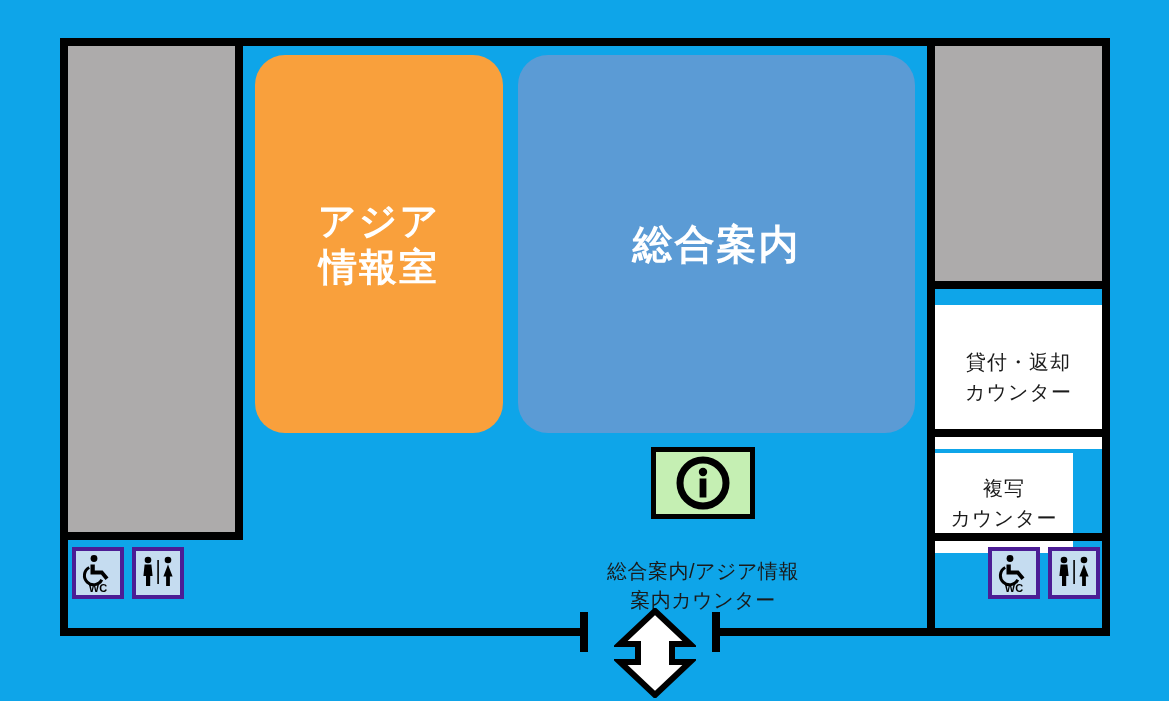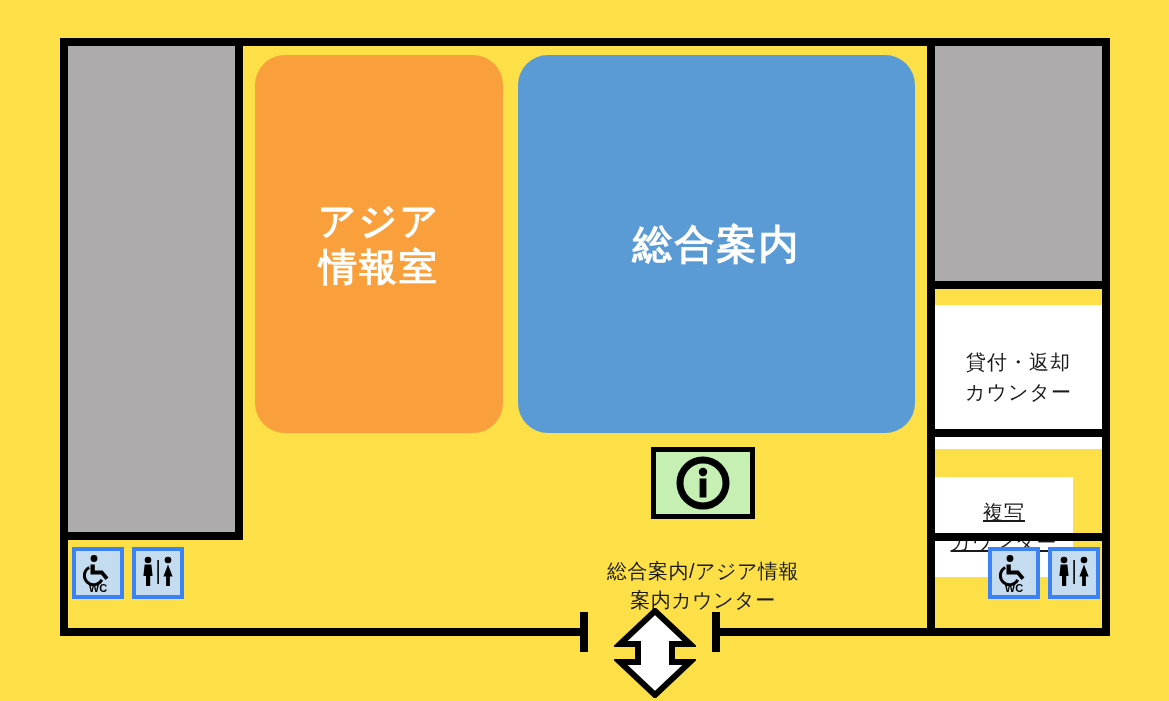--- a/index.html
+++ b/index.html
@@ -7,21 +7,21 @@
     padding: 0;
     background: #ffffff;
   }
   body {
     font-family: "Liberation Sans", "DejaVu Sans", sans-serif;
   }
   #floorplan {
     position: relative;
     width: 1169px;
     height: 701px;
-    background: #fde047;
+    background: #0ea5e9;
     overflow: hidden;
   }
 
   
   .wall {
     position: absolute;
     background: #000000;
   }
 
   
@@ -93,21 +93,21 @@
 
   
   .icon-group {
     position: absolute;
     display: flex;
     gap: 8px;
   }
   .pict {
     box-sizing: border-box;
     background: #c5dcf0;
-    border: 4px solid #3b82f6;
+    border: 4px solid #4c1d95;
     display: flex;
     align-items: center;
     justify-content: center;
   }
   .pict-wc { width: 52px; height: 52px; }
   .pict-toilets { width: 52px; height: 52px; }
 
   
   .entrance-arrow {
     position: absolute;
@@ -140,21 +140,21 @@
   <div class="wall" style="left:927px; top:281px; width:183px; height:8px;"></div>
 
   <div class="room room-asia" style="left:255px; top:55px; width:248px; height:378px; white-space:pre-line;">アジア
 情報室</div>
 
   <div class="room room-main" style="left:518px; top:55px; width:397px; height:378px; white-space:pre-line;">総合案内</div>
 
   <div class="counter-box" style="left:935px; top:289px; width:167px; height:144px;">貸付・返却
 カウンター</div>
   <div class="wall" style="left:927px; top:429px; width:183px; height:8px;"></div>
-  <div class="counter-box" style="left:935px; top:461px; width:138px; height:100px;text-decoration:underline;">複写
+  <div class="counter-box" style="left:935px; top:437px; width:138px; height:100px;">複写
 カウンター</div>
   <div class="wall" style="left:927px; top:533px; width:183px; height:8px;"></div>
 
   <div class="info-box" style="left:651px; top:447px; width:104px; height:72px;">
     <svg width="56" height="56" viewBox="0 0 56 56">
       <circle cx="28" cy="28" r="23" fill="none" stroke="#000000" stroke-width="7"></circle>
       <circle cx="28" cy="17" r="4.2" fill="#000000"></circle>
       <rect x="24.6" y="23.5" width="6.8" height="19" fill="#000000"></rect>
     </svg>
   </div>

